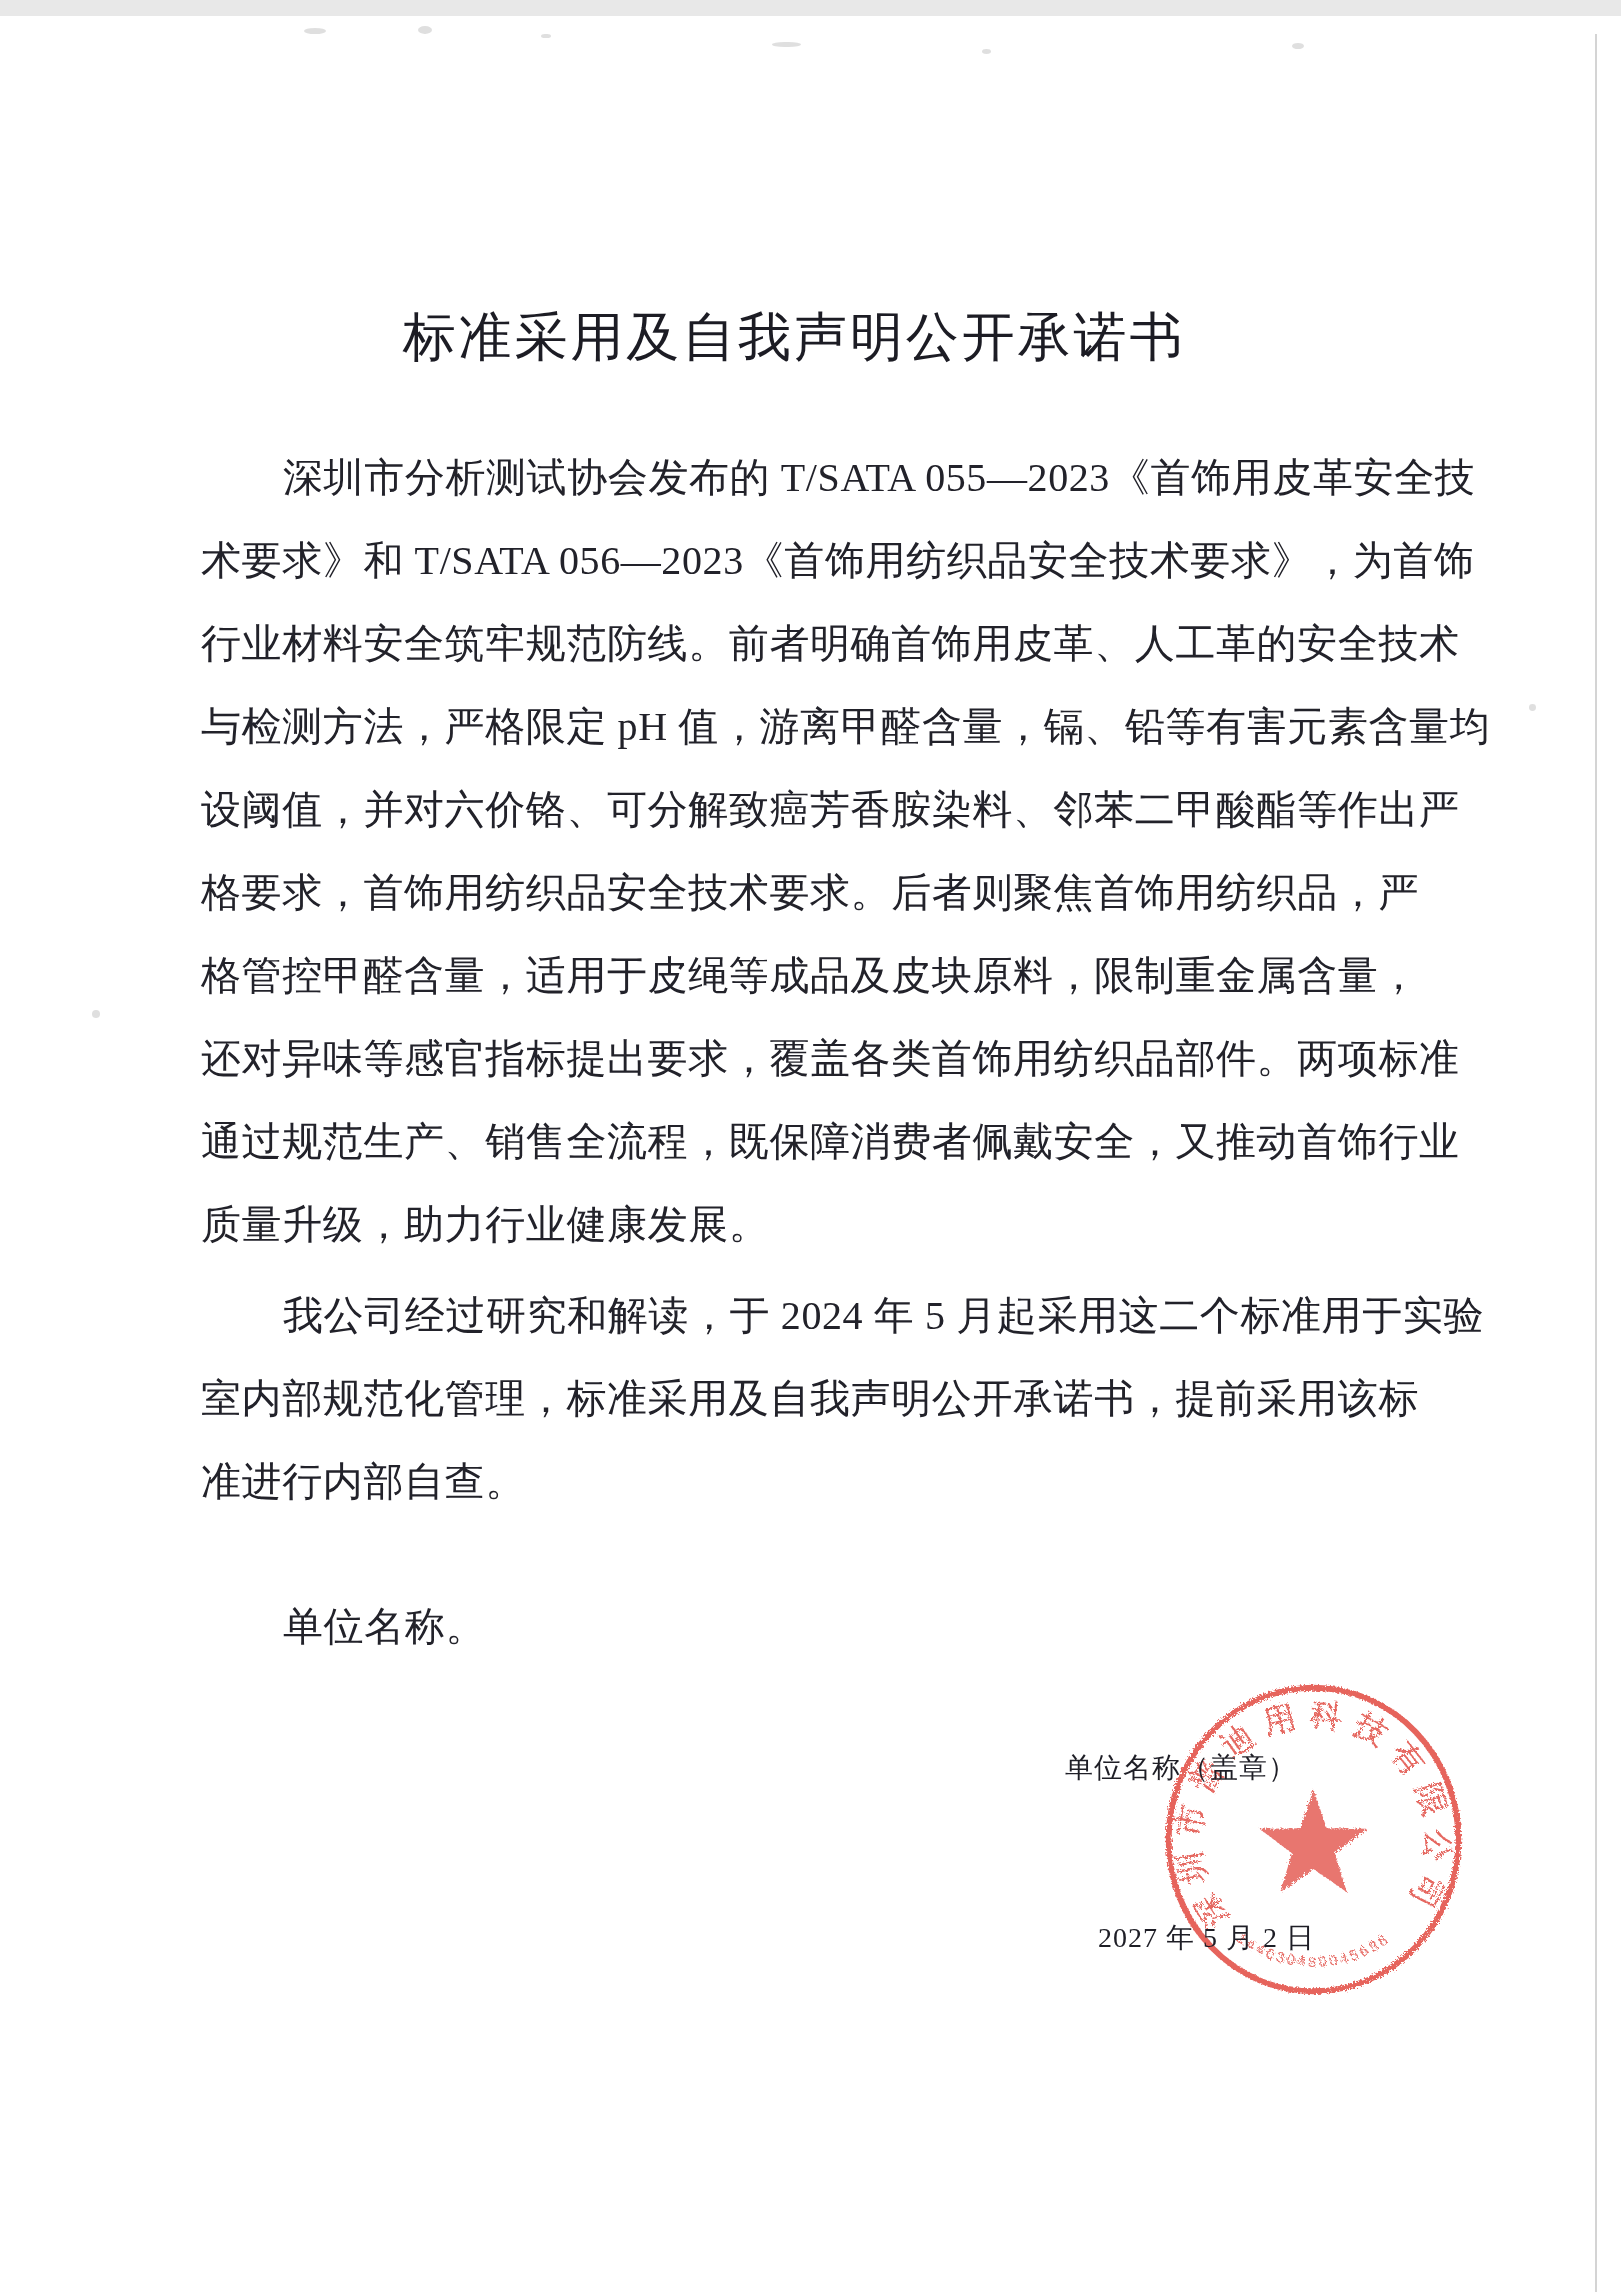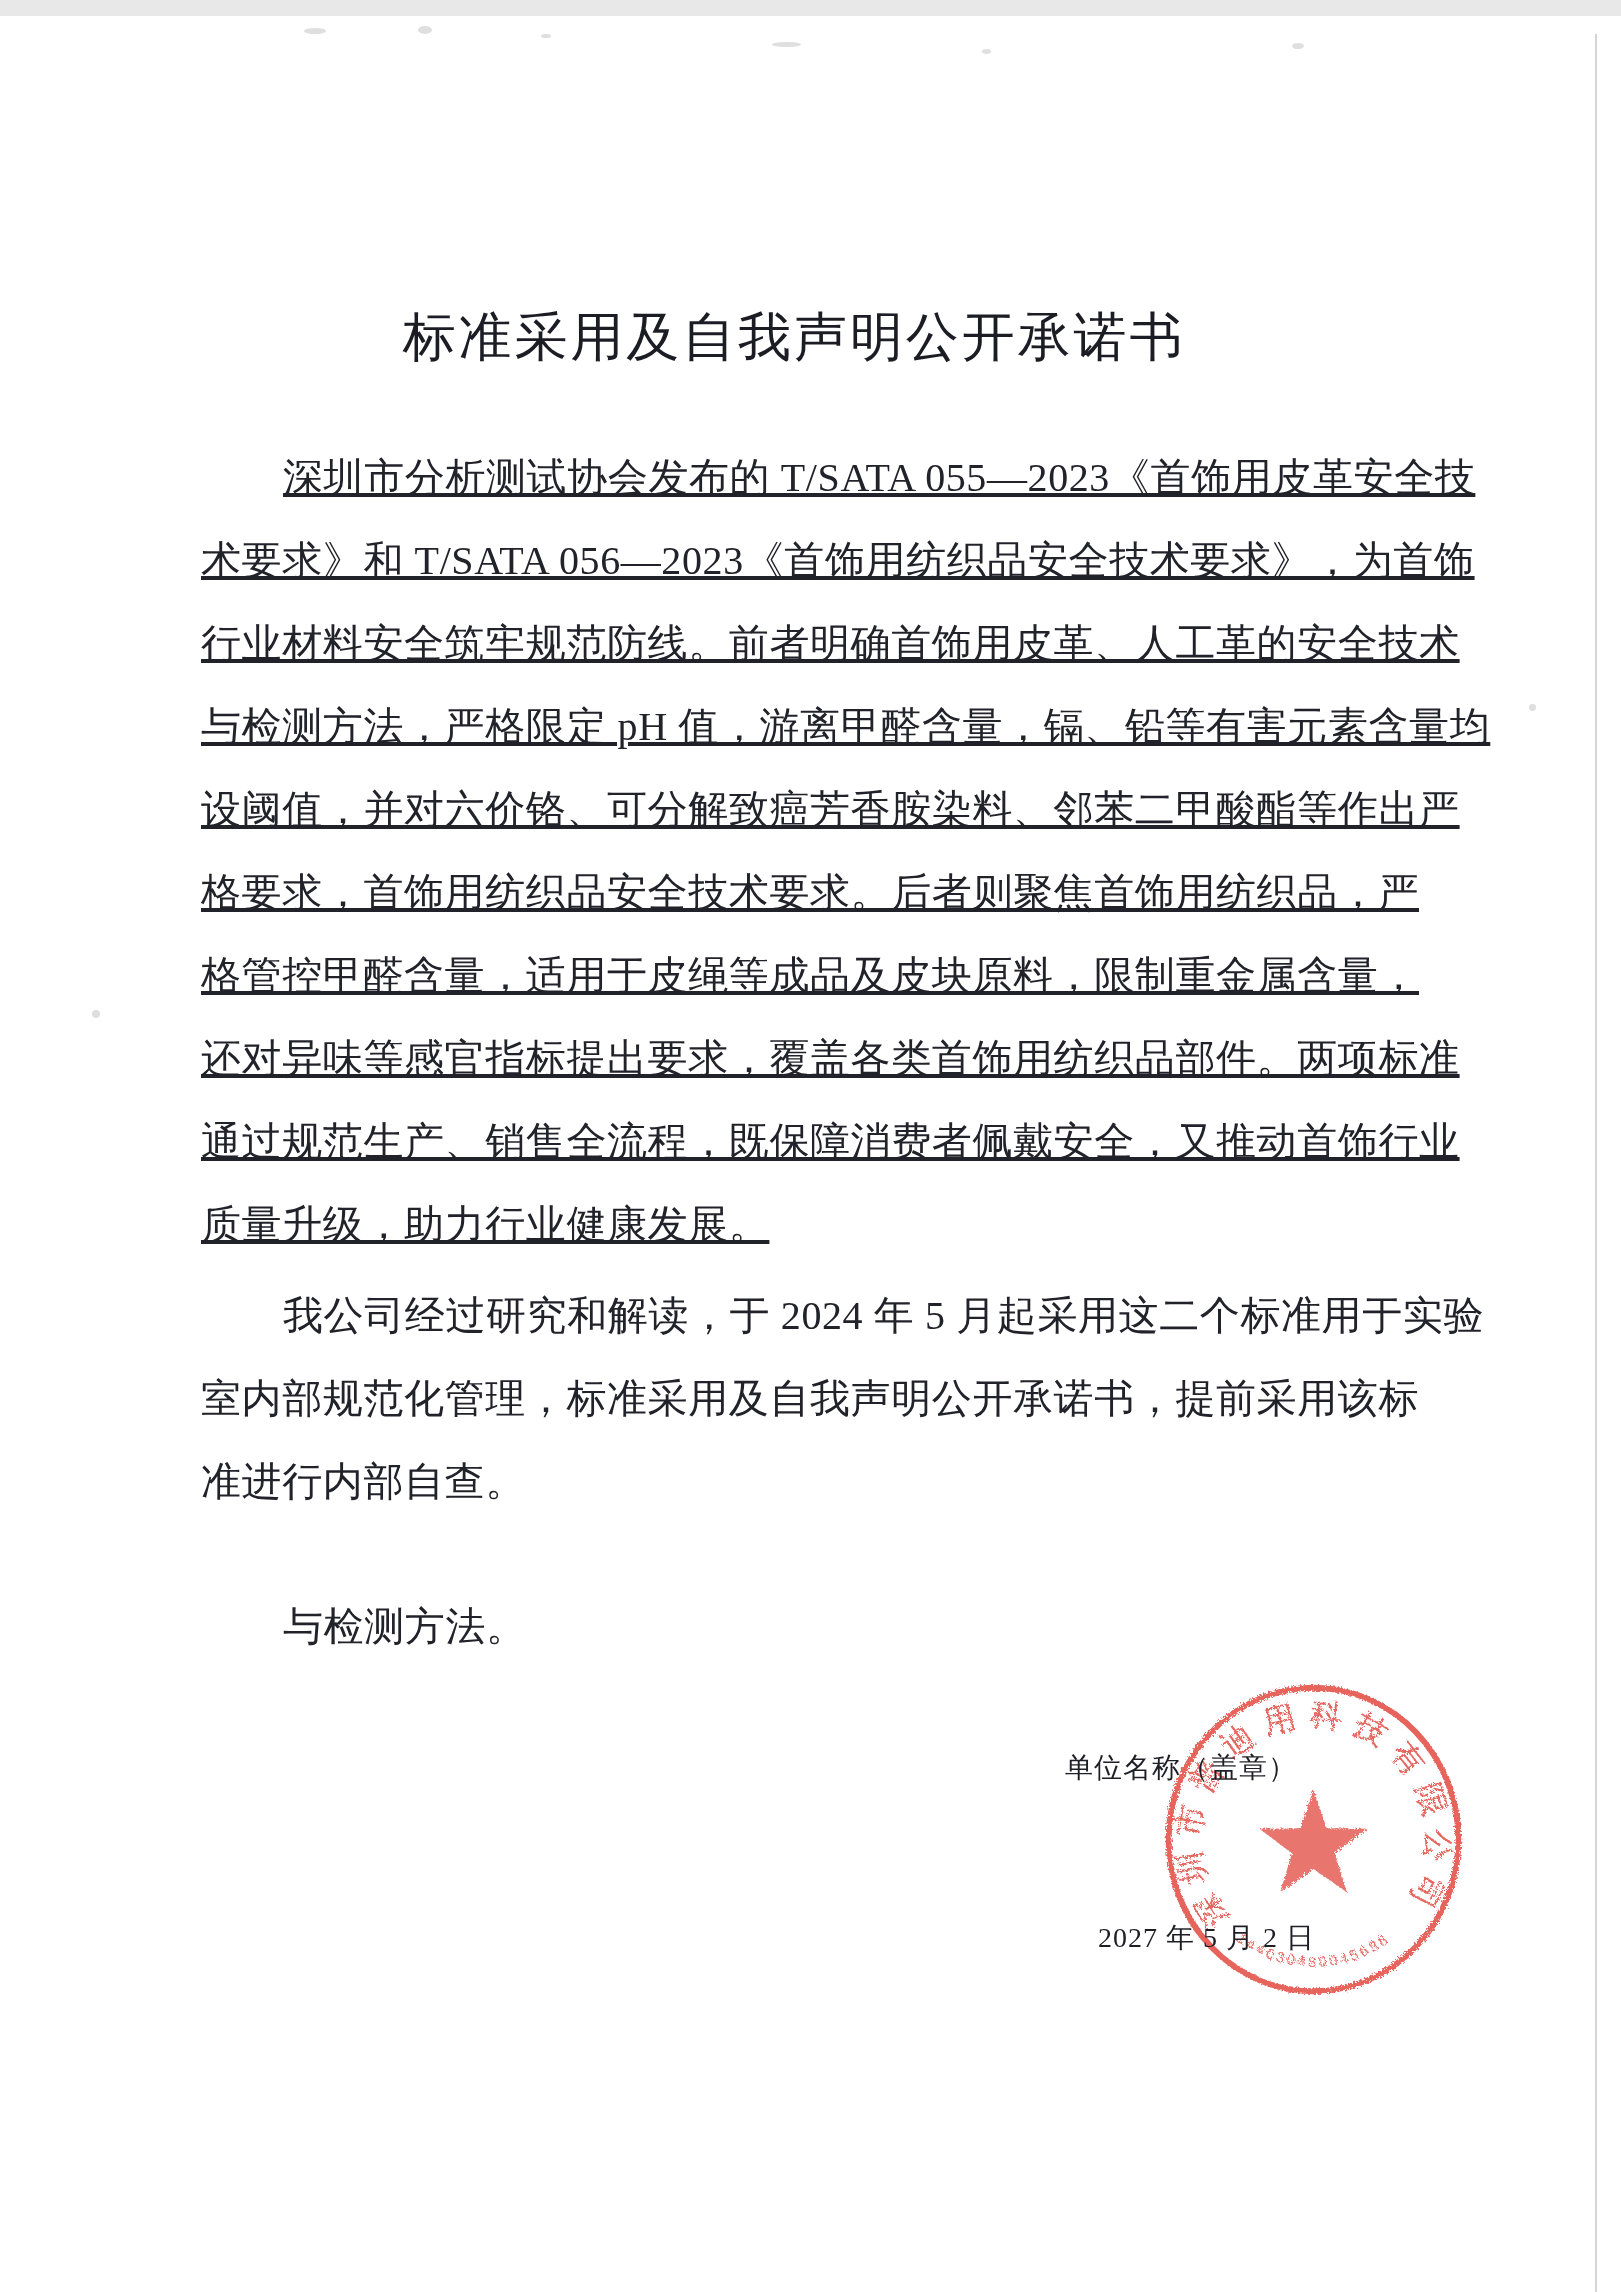--- a/index.html
+++ b/index.html
@@ -29,21 +29,21 @@
     font-size:40px;
     letter-spacing:0.6px;
     color:#22222a;
   }
   .para .line{
     height:83px;
     line-height:83px;
     white-space:nowrap;
   }
   .indent{padding-left:82px;}
-  #para1{top:420px;text-decoration:underline;}
+  #para1{top:420px;}
   #para2{top:1258px;}
   #closing{top:1569px;}
   .sig-line{
     position:absolute;
     font-size:28px;
     letter-spacing:1px;
     color:#1e1e26;
     white-space:nowrap;
     z-index:3;
   }
@@ -90,21 +90,21 @@
     <div class="line">质量升级，助力行业健康发展。</div>
   </div>
 
   <div class="para" id="para2">
     <div class="line indent">我公司经过研究和解读，于 2024 年 5 月起采用这二个标准用于实验</div>
     <div class="line">室内部规范化管理，标准采用及自我声明公开承诺书，提前采用该标</div>
     <div class="line">准进行内部自查。</div>
   </div>
 
   <div class="para" id="closing">
-    <div class="line indent">与检测方法。</div>
+    <div class="line indent">单位名称。</div>
   </div>
 
   <div class="sig-line" id="signature">单位名称（盖章）</div>
   <div class="sig-line" id="dateline">2027 年 5 月 2 日</div>
 
   <svg id="seal" viewBox="0 0 336 336" aria-hidden="true">
     <defs>
       <filter id="rough" x="-10%" y="-10%" width="120%" height="120%">
         <feTurbulence type="fractalNoise" baseFrequency="0.55" numOctaves="2" result="n"></feTurbulence>
         <feDisplacementMap in="SourceGraphic" in2="n" scale="6"></feDisplacementMap>

